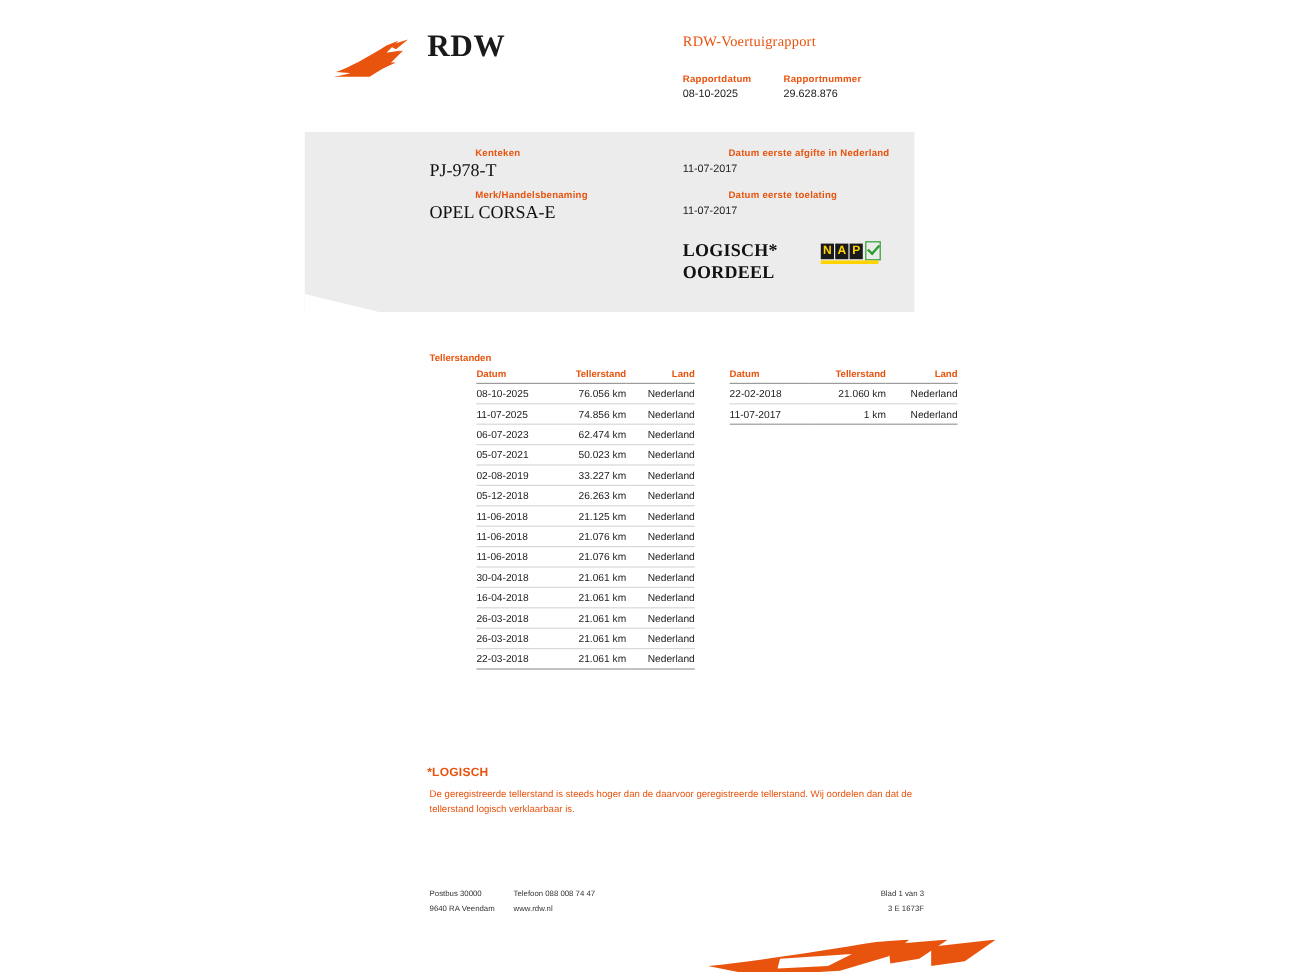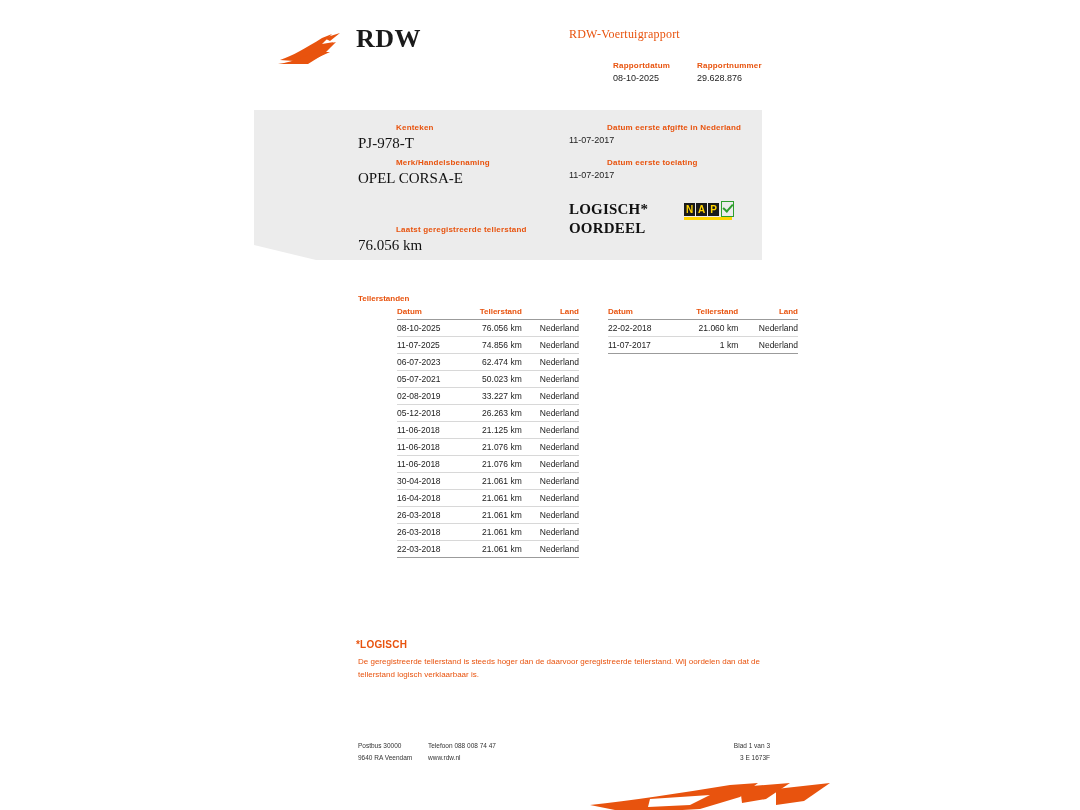--- a/index.html
+++ b/index.html
@@ -48,21 +48,20 @@
     font-family: "Liberation Serif", serif;
     font-size: 12px;
     color: #e8530e;
     letter-spacing: 0.2px;
   }
   .report-meta {
     position: absolute;
     left: 569px; top: 61px;
     display: flex;
     gap: 18px;
-    margin-left: 44px;
   }
   .meta-block { min-width: 66px; }
   .meta-label {
     font-size: 8px;
     font-weight: 700;
     color: #e8530e;
     letter-spacing: 0.2px;
     margin-bottom: 3px;
   }
   .meta-value {
@@ -268,24 +267,20 @@
   <div class="field" style="left:358px; top:123px;">
     <div class="field-label">Kenteken</div>
     <div class="field-value">PJ-978-T</div>
   </div>
 
   <div class="field" style="left:358px; top:158px;">
     <div class="field-label">Merk/Handelsbenaming</div>
     <div class="field-value">OPEL CORSA-E</div>
   </div>
 
-  <div class="field" style="left:358px; top:225px;">
-    <div class="field-label">Laatst geregistreerde tellerstand</div>
-    <div class="field-value">76.056 km</div>
-  </div>
 
   <div class="field" style="left:569px; top:123px;">
     <div class="field-label">Datum eerste afgifte in Nederland</div>
     <div class="field-value field-value-sm">11-07-2017</div>
   </div>
 
   <div class="field" style="left:569px; top:158px;">
     <div class="field-label">Datum eerste toelating</div>
     <div class="field-value field-value-sm">11-07-2017</div>
   </div>

